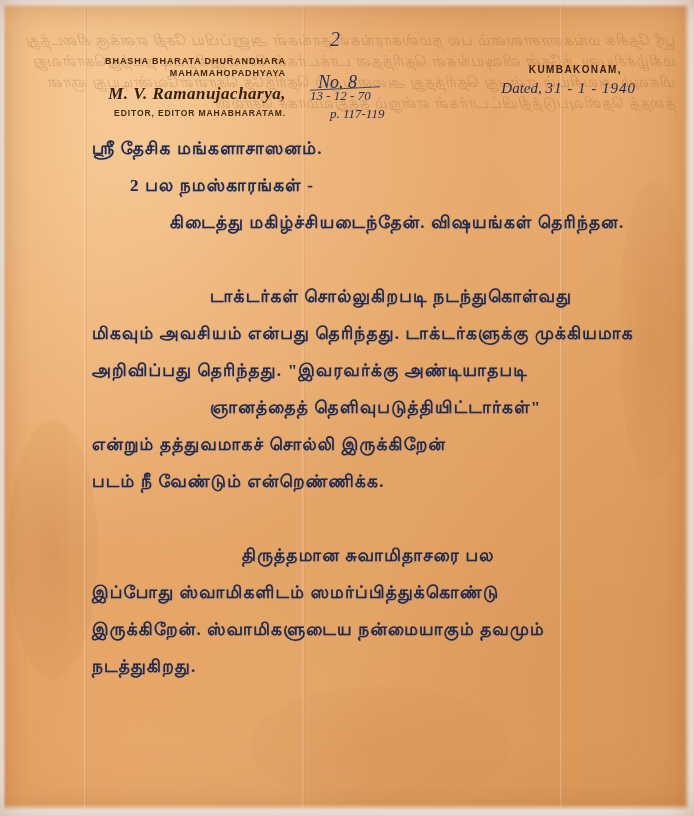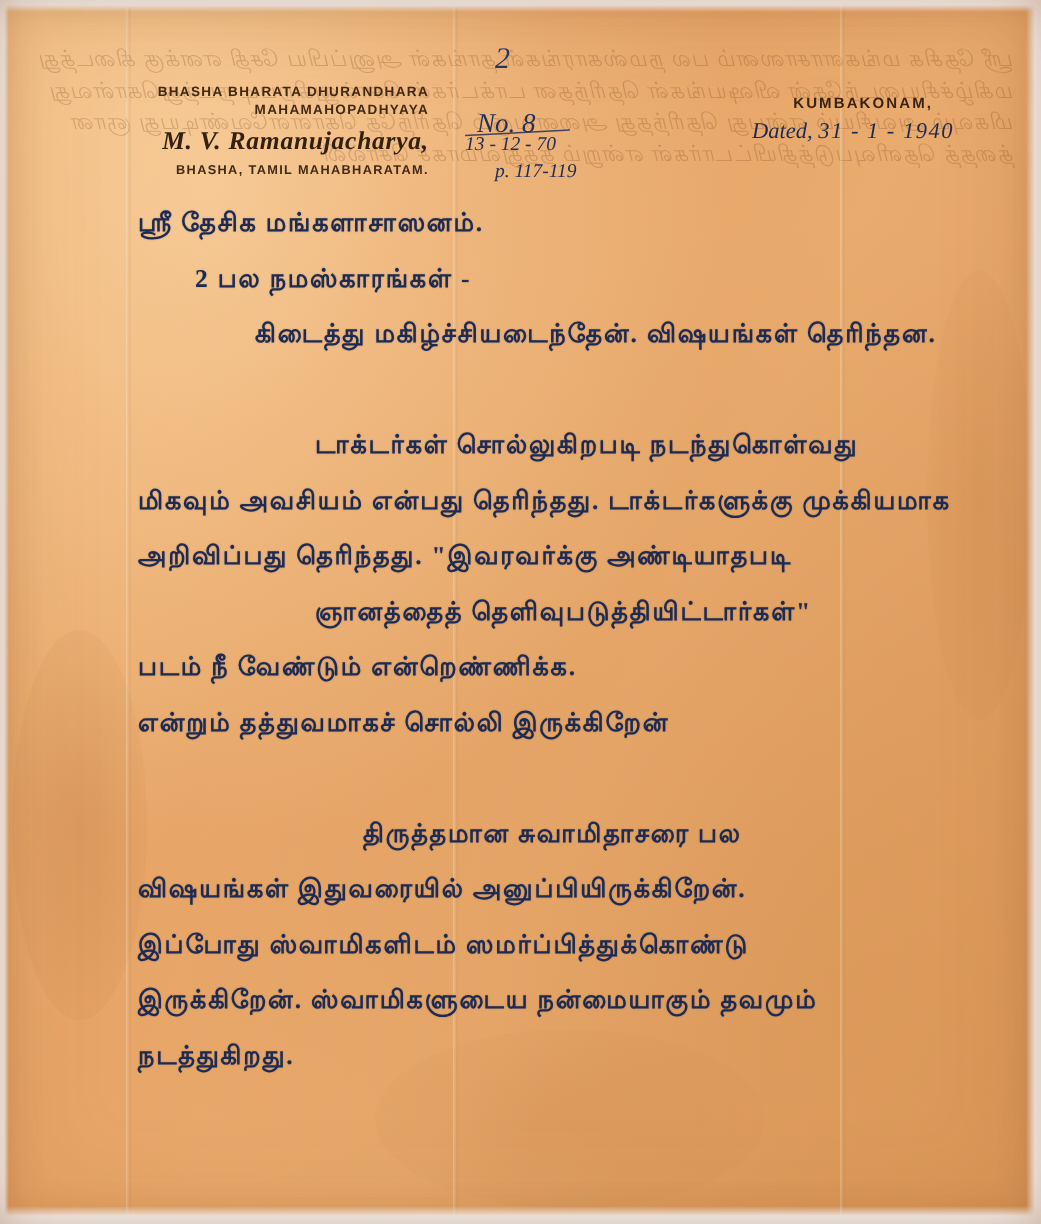--- a/index.html
+++ b/index.html
@@ -220,21 +220,21 @@
   <div class="stain stain-c"></div>
 
   <div class="fold fold-1"></div>
   <div class="fold fold-2"></div>
   <div class="fold fold-3"></div>
 
   <div class="letterhead">
     <div class="lh-line1">BHASHA BHARATA DHURANDHARA</div>
     <div class="lh-line2">MAHAMAHOPADHYAYA</div>
     <div class="lh-name">M. V. Ramanujacharya,</div>
-    <div class="lh-role">BHASHA, TAMIL MAHABHARATAM.</div>
+    <div class="lh-role">EDITOR, EDITOR MAHABHARATAM.</div>
   </div>
 
   <div class="top-mark">2</div>
   <div class="ann ann-no">No. 8</div>
   <div class="ann-rule"></div>
   <div class="ann ann-date">13 - 12 - 70</div>
   <div class="ann ann-page">p. 117-119</div>
 
   <div class="place">KUMBAKONAM,</div>
   <div class="dated">
@@ -245,25 +245,24 @@
   <div class="body-text">
     <div class="hw-line">ஸ்ரீ தேசிக மங்களாசாஸனம்.</div>
     <div id="body-lines">
         <div class="hw-line indent-1">2 பல நமஸ்காரங்கள் -</div>
         <div class="hw-line indent-2">கிடைத்து மகிழ்ச்சியடைந்தேன். விஷயங்கள் தெரிந்தன.</div>
         <div class="hw-line">&nbsp;</div>
         <div class="hw-line indent-3">டாக்டர்கள் சொல்லுகிறபடி நடந்துகொள்வது</div>
         <div class="hw-line">மிகவும் அவசியம் என்பது தெரிந்தது. டாக்டர்களுக்கு முக்கியமாக</div>
         <div class="hw-line">அறிவிப்பது தெரிந்தது. "இவரவர்க்கு அண்டியாதபடி</div>
         <div class="hw-line indent-3">ஞானத்தைத் தெளிவுபடுத்தியிட்டார்கள்"</div>
+        <div class="hw-line">என்றும் தத்துவமாகச் சொல்லி இருக்கிறேன்</div>
         <div class="hw-line">படம் நீ வேண்டும் என்றெண்ணிக்க.</div>
-        <div class="hw-line">என்றும் தத்துவமாகச் சொல்லி இருக்கிறேன்</div>
         <div class="hw-line">&nbsp;</div>
         <div class="hw-line indent-4">திருத்தமான சுவாமிதாசரை பல</div>
-        <div class="hw-line">விஷயங்கள் இதுவரையில் அனுப்பியிருக்கிறேன்.</div>
         <div class="hw-line">இப்போது ஸ்வாமிகளிடம் ஸமர்ப்பித்துக்கொண்டு</div>
         <div class="hw-line">இருக்கிறேன். ஸ்வாமிகளுடைய நன்மையாகும் தவமும்</div>
         <div class="hw-line">நடத்துகிறது.</div>
         <div class="hw-line">&nbsp;</div>
       </div>
   </div>
 
   <div class="edge edge-left"></div>
   <div class="edge edge-right"></div>
   <div class="edge edge-top"></div>

